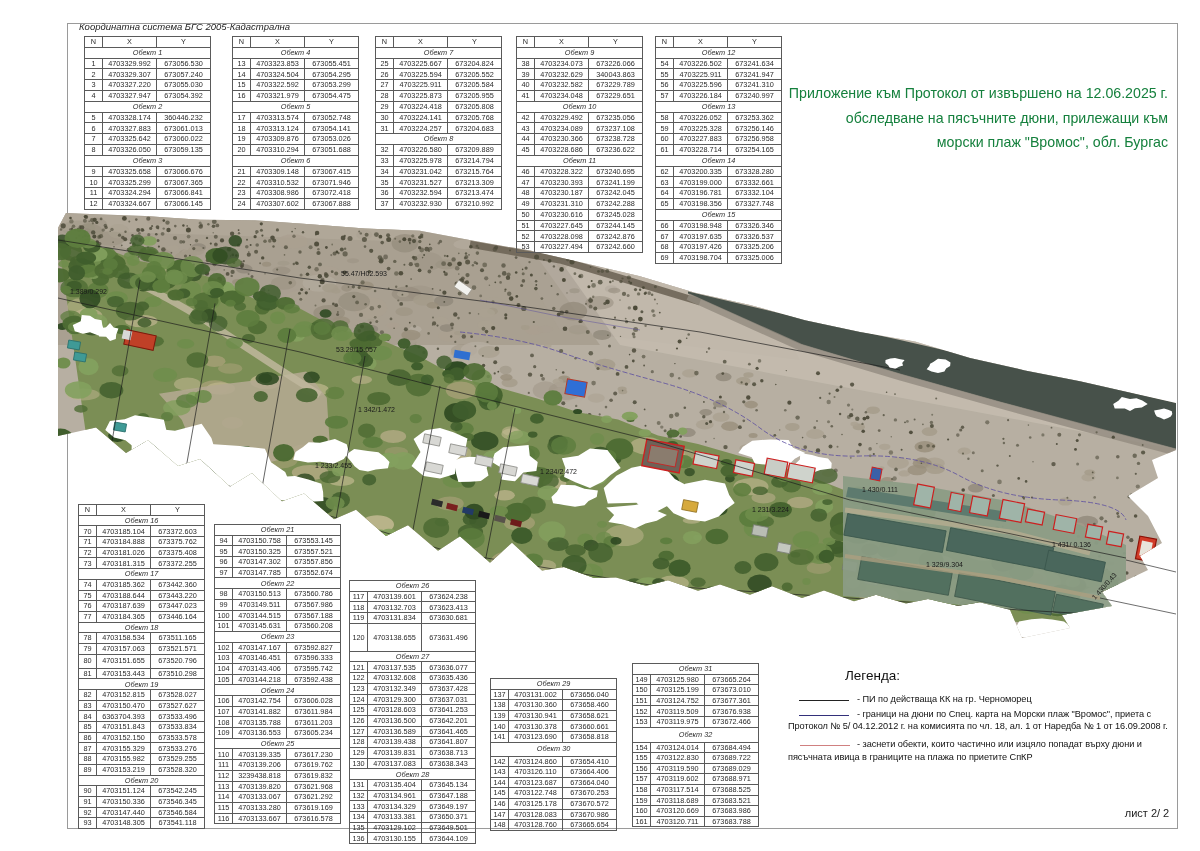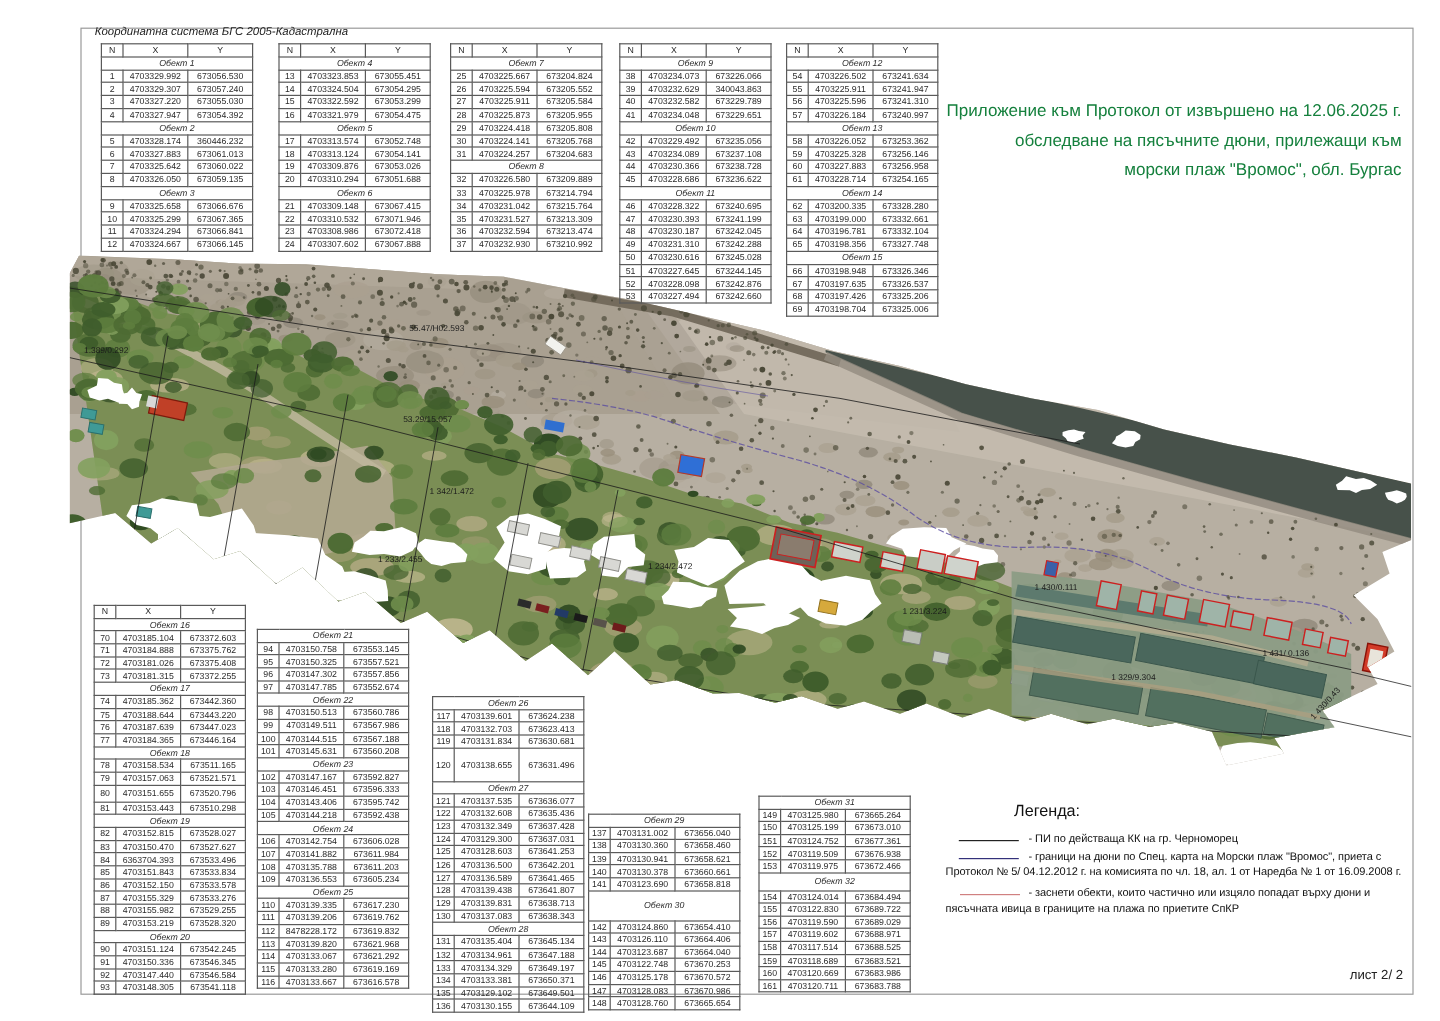--- a/index.html
+++ b/index.html
@@ -2268,21 +2268,21 @@
         <td class="x">4703139.335</td>
         <td class="y">673617.230</td>
       </tr>
 <tr style="height:10.7px">
         <td class="n">111</td>
         <td class="x">4703139.206</td>
         <td class="y">673619.762</td>
       </tr>
 <tr style="height:10.7px">
         <td class="n">112</td>
-        <td class="x">8478228.172</td>
+        <td class="x">3239438.818</td>
         <td class="y">673619.832</td>
       </tr>
 <tr style="height:10.7px">
         <td class="n">113</td>
         <td class="x">4703139.820</td>
         <td class="y">673621.968</td>
       </tr>
 <tr style="height:10.7px">
         <td class="n">114</td>
         <td class="x">4703133.067</td>
@@ -2294,21 +2294,21 @@
         <td class="y">673619.169</td>
       </tr>
 <tr style="height:10.7px">
         <td class="n">116</td>
         <td class="x">4703133.667</td>
         <td class="y">673616.578</td>
       </tr>
 </tbody>
   </table>
 
-<table class="t" style="left:360px;top:580px;">
+<table class="t" style="left:349px;top:580px;">
 <tbody>
       <tr style="height:10.7px">
         <td colspan="3" class="ob"><i>Обект 26</i></td>
       </tr>
 <tr style="height:10.7px">
         <td class="n">117</td>
         <td class="x">4703139.601</td>
         <td class="y">673624.238</td>
       </tr>
 <tr style="height:10.7px">
@@ -2438,21 +2438,21 @@
 <tr style="height:10.6px">
         <td class="n">140</td>
         <td class="x">4703130.378</td>
         <td class="y">673660.661</td>
       </tr>
 <tr style="height:10.6px">
         <td class="n">141</td>
         <td class="x">4703123.690</td>
         <td class="y">673658.818</td>
       </tr>
-<tr style="height:25px">
+<tr style="height:14px">
         <td colspan="3" class="ob"><i>Обект 30</i></td>
       </tr>
 <tr style="height:10.6px">
         <td class="n">142</td>
         <td class="x">4703124.860</td>
         <td class="y">673654.410</td>
       </tr>
 <tr style="height:10.6px">
         <td class="n">143</td>
         <td class="x">4703126.110</td>

